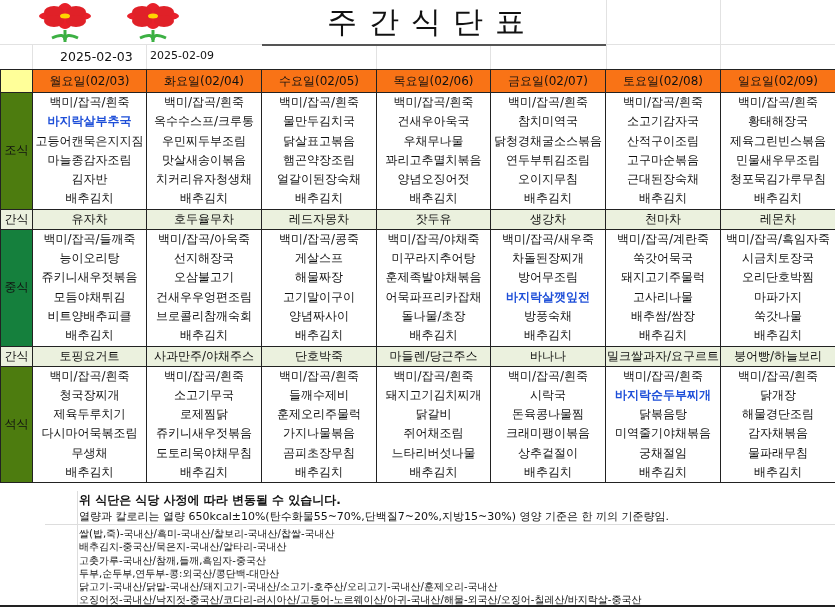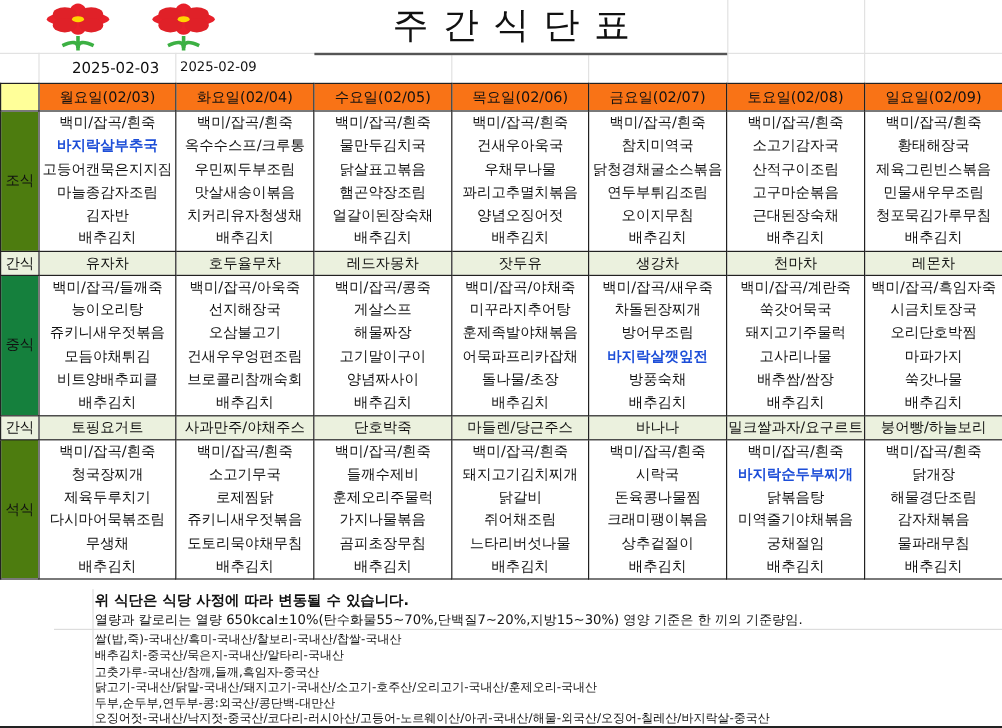--- a/index.html
+++ b/index.html
@@ -313,19 +313,19 @@
 
   <div class="notes">
     <div class="left-col-line" style="top:0;"></div>
     <div class="note1">위 식단은 식당 사정에 따라 변동될 수 있습니다.</div>
     <div class="note2">열량과 칼로리는 열량 650kcal±10%(탄수화물55~70%,단백질7~20%,지방15~30%) 영양 기준은 한 끼의 기준량임.</div>
     <div class="notes-line"></div>
     <div class="origin">
       <div>쌀(밥,죽)-국내산/흑미-국내산/찰보리-국내산/찹쌀-국내산</div>
       <div>배추김치-중국산/묵은지-국내산/알타리-국내산</div>
       <div>고춧가루-국내산/참깨,들깨,흑임자-중국산</div>
+      <div>두부,순두부,연두부-콩:외국산/콩단백-대만산</div>
       <div>닭고기-국내산/닭말-국내산/돼지고기-국내산/소고기-호주산/오리고기-국내산/훈제오리-국내산</div>
-      <div>두부,순두부,연두부-콩:외국산/콩단백-대만산</div>
       <div>오징어젓-국내산/낙지젓-중국산/코다리-러시아산/고등어-노르웨이산/아귀-국내산/해물-외국산/오징어-칠레산/바지락살-중국산</div>
     </div>
   </div>
   <div class="bottom-line"></div>
 </div>
 
 </body></html>

